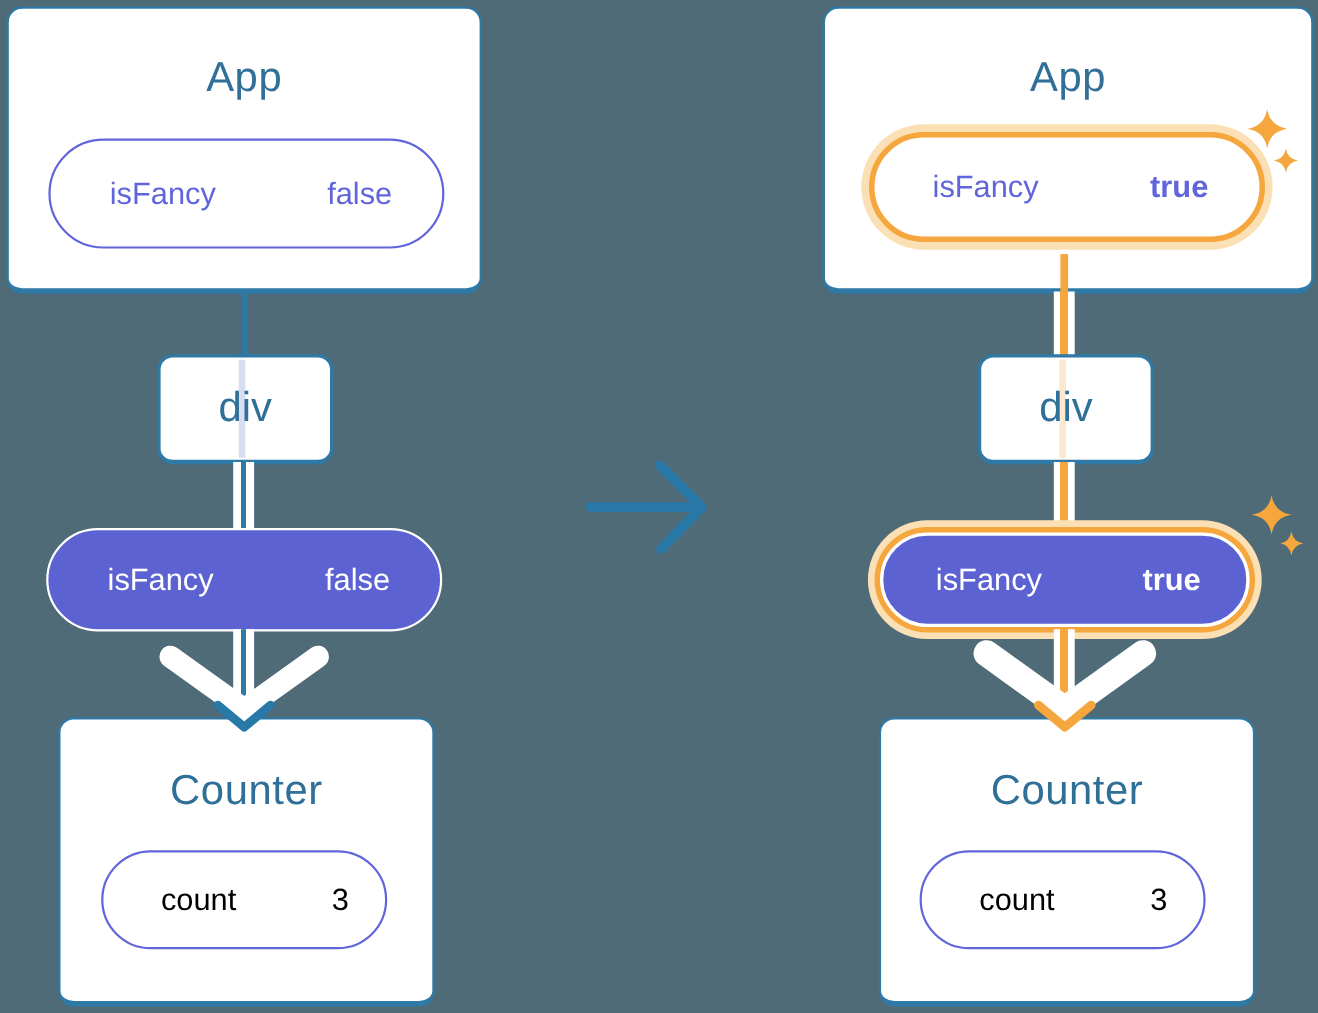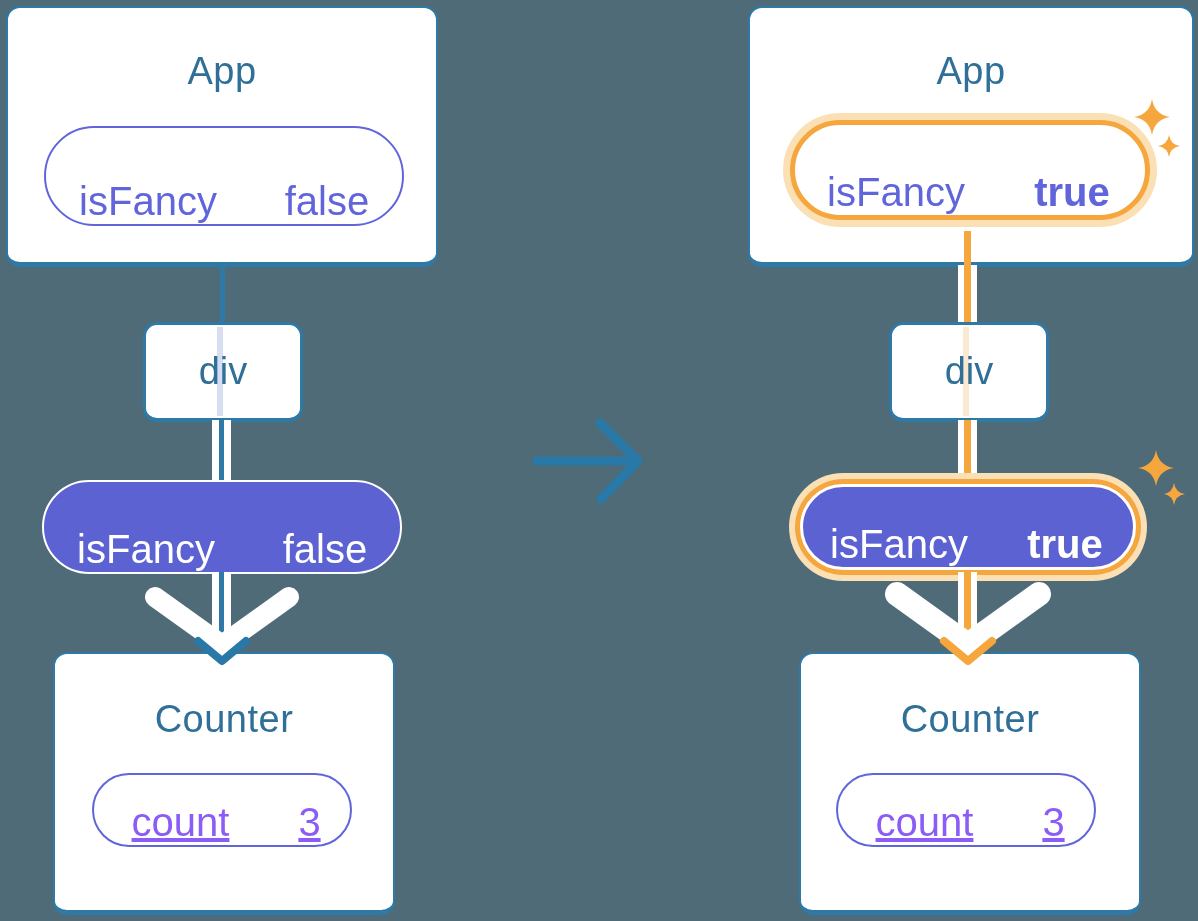--- a/index.html
+++ b/index.html
@@ -52,23 +52,23 @@
     position:absolute;top:2px;bottom:2px;width:6px;left:71px;
   }
   .ghost-lavender{background:#D8DEF2;}
   .ghost-cream{background:#FAE8D0;}
   .div-label{position:relative;}
 
   
   .pill{
     position:absolute;
     box-sizing:border-box;
-    display:flex;align-items:flex-end;
+    display:flex;align-items:center;
     border-radius:60px;
-    font-size:40px;
+    font-size:28px;
   }
   .pill .cell{
     display:flex;align-items:center;justify-content:center;
   }
   .pill .cell-left{flex:0 0 auto;}
   .pill .cell-right{flex:1 1 auto;}
   .pill .divider{flex:0 0 2px;}
 
   
   .app-pill-left{
@@ -102,22 +102,22 @@
     box-shadow:0 0 0 5px #F5A63C, 0 0 0 11px #FBE0B5;
     border-radius:50px;
   }
   .prop-pill-right .cell-left{width:192px;}
   .prop-pill-right .divider{background:#fff;}
 
   .bold-value{font-weight:700;}
 
   
   .counter-pill{
-    top:119px;width:260px;height:74px;
-    background:#fff;border:2px solid #6165DC;color:#8b5cf6;text-decoration:underline;
+    top:119px;width:260px;height:90px;
+    background:#fff;border:2px solid #6165DC;color:#000000;
   }
   .counter-pill .cell-left{width:173px;}
   .counter-pill .divider{background:#6165DC;}
   .counter-pill-left{left:37px;}
   .counter-pill-right{left:35px;}
 
   
   .connector{position:absolute;}
   .line-blue-single{left:220px;top:265px;width:5px;height:59px;background:#2E79A6;}
   .stripe{width:19px;}

